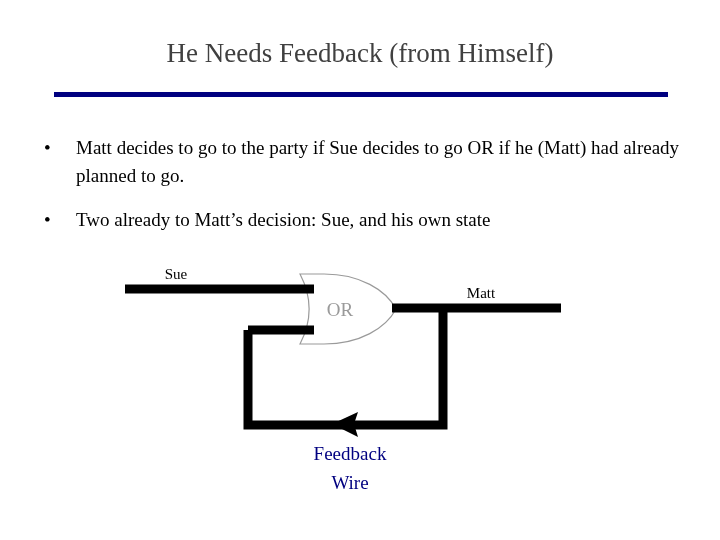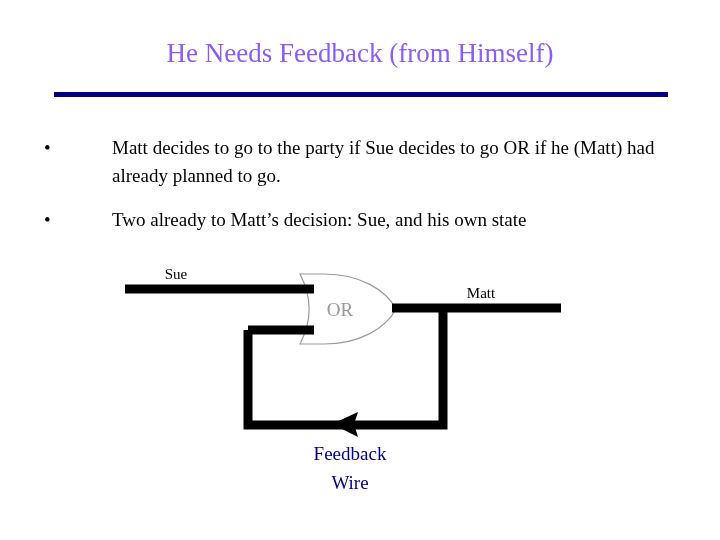--- a/index.html
+++ b/index.html
@@ -24,21 +24,21 @@
 
   
   #slide-title {
     position: absolute;
     left: 0;
     top: 36px;
     width: 720px;
     text-align: center;
     font-size: 27px;
     line-height: 34px;
-    color: #8b5cf6;
+    color: #404040;
     font-family: "Liberation Serif", "DejaVu Serif", serif;
     white-space: nowrap;
   }
   #title-rule {
     position: absolute;
     left: 54px;
     top: 92px;
     width: 614px;
     height: 5px;
     background: #000080;
@@ -56,21 +56,21 @@
     left: 4px;
     top: 0;
     width: 14px;
     font-size: 19px;
     line-height: 28px;
     color: #000000;
     text-align: left;
   }
   .bullet-text {
     display: block;
-    margin-left: 72px;
+    margin-left: 36px;
     font-size: 19px;
     line-height: 28px;
     color: #000000;
     text-align: left;
   }
   #bullet-0 { top: 134px; }
   #bullet-1 { top: 206px; }
 
   
   #diagram {

